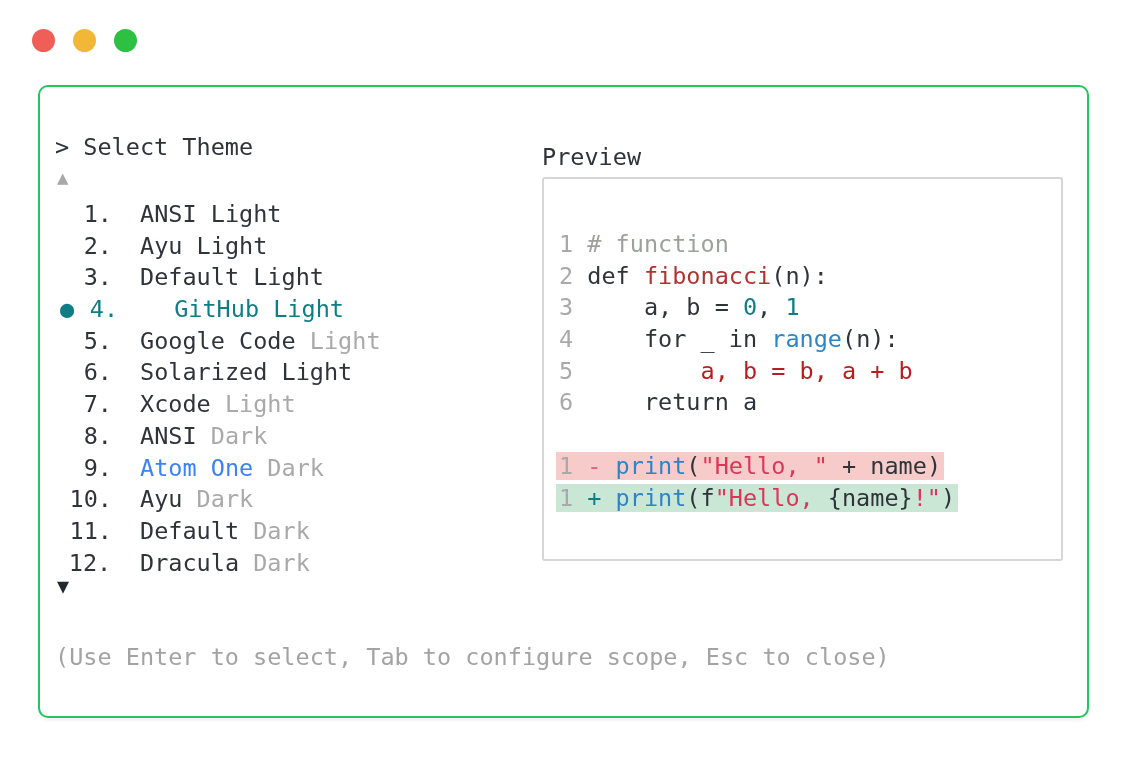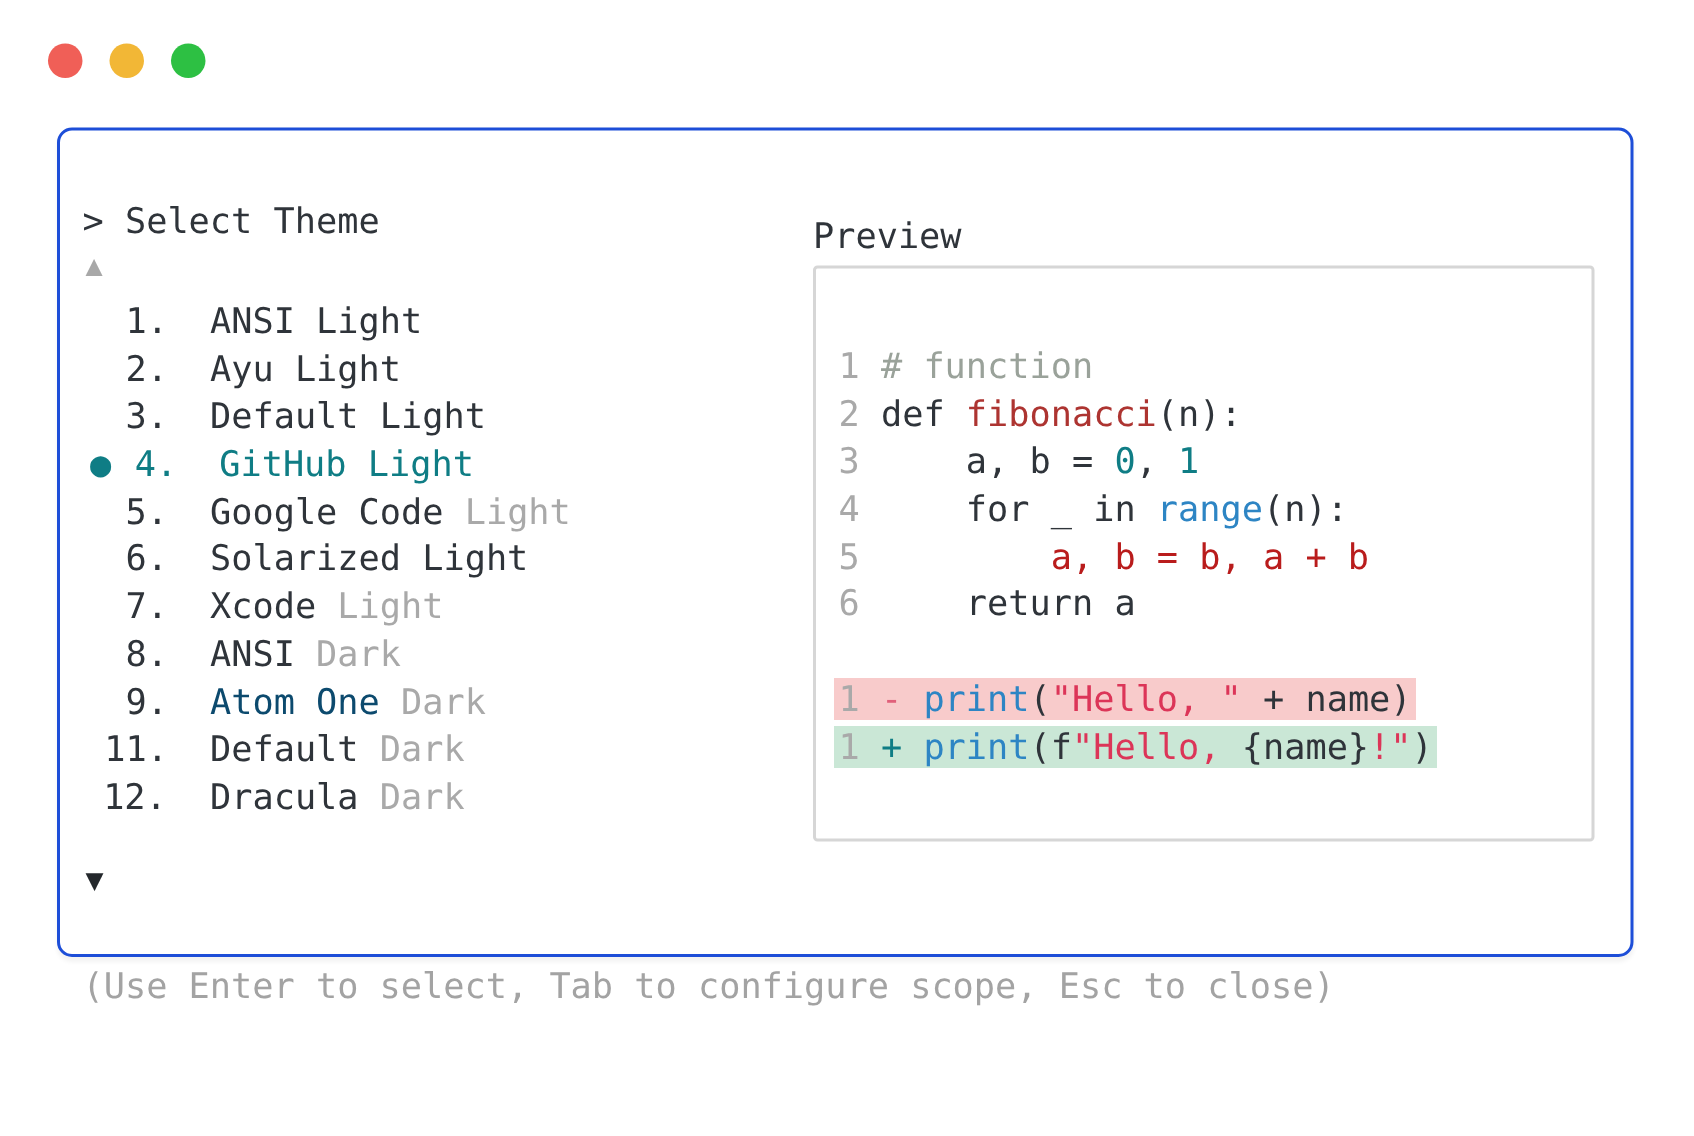--- a/index.html
+++ b/index.html
@@ -1,22 +1,22 @@
 <!DOCTYPE html>
 <html><head>
 <meta charset="utf-8">
 <style>
   * { margin:0; padding:0; box-sizing:border-box; }
   html,body { width:1129px; height:757px; background:#ffffff; overflow:hidden;
     font-family:"DejaVu Sans Mono","Liberation Mono",monospace; }
   .tl { position:absolute; top:29px; width:23px; height:23px; border-radius:50%; }
   .tl.c1 { left:32px; } .tl.c2 { left:73px; } .tl.c3 { left:114px; }
 
-  .panel { position:absolute; left:38px; top:85px; width:1051px; height:553px;
-    border:2px solid #1d4ed8; border-radius:10px; background:#fff;
+  .panel { position:absolute; left:38px; top:85px; width:1051px; height:633px;
+    border:2px solid #22c55e; border-radius:10px; background:#fff;
     box-shadow:0 3px 3px rgba(0,0,0,0.05); }
 
   .mono { font-size:23.5px; line-height:31.7px; white-space:pre; color:#2f343a; }
 
   .prompt { position:absolute; left:15px; top:45px; }
   .arrow { position:absolute; font-size:19px; line-height:31.7px; }
   .arrow-up { left:17px; top:75px; color:#a8a8a8; }
   .arrow-down { left:17px; top:484px; color:#24282c; font-size:20px; }
 
   .tlist { position:absolute; left:15px; top:112px; }
@@ -44,26 +44,27 @@
 <div class="panel">
 
   <div class="mono prompt">&gt; Select Theme</div>
 
   <div class="arrow arrow-up">▲</div>
 
   <div class="tlist">
       <div class="trow"><span class="cell-bullet" style="color: rgb(15, 125, 133);"></span><span class="cell-num" style="color: rgb(47, 52, 58);">1.</span><span class="cell-name"><span style="color: rgb(47, 52, 58);">ANSI Light</span><span style="color: rgb(169, 169, 169);"></span></span></div>
       <div class="trow"><span class="cell-bullet" style="color: rgb(15, 125, 133);"></span><span class="cell-num" style="color: rgb(47, 52, 58);">2.</span><span class="cell-name"><span style="color: rgb(47, 52, 58);">Ayu Light</span><span style="color: rgb(169, 169, 169);"></span></span></div>
       <div class="trow"><span class="cell-bullet" style="color: rgb(15, 125, 133);"></span><span class="cell-num" style="color: rgb(47, 52, 58);">3.</span><span class="cell-name"><span style="color: rgb(47, 52, 58);">Default Light</span><span style="color: rgb(169, 169, 169);"></span></span></div>
-      <div class="trow"><span class="cell-bullet" style="color: rgb(15, 125, 133);">●</span><span class="cell-num" style="color: rgb(15, 125, 133);">4.</span><span class="cell-name"><span style="color: rgb(15, 125, 133);">GitHub Light</span><span style="color: rgb(169, 169, 169);"></span></span></div>
+      <div class="trow"><span class="cell-bullet" style="color: rgb(15, 125, 133);">●</span><span class="cell-num" style="color: rgb(15, 125, 133);">4.</span><span class="cell-name"><span style="color: rgb(15, 125, 133); margin-left: 28px;">GitHub Light</span><span style="color: rgb(169, 169, 169);"></span></span></div>
       <div class="trow"><span class="cell-bullet" style="color: rgb(15, 125, 133);"></span><span class="cell-num" style="color: rgb(47, 52, 58);">5.</span><span class="cell-name"><span style="color: rgb(47, 52, 58);">Google Code</span><span style="color: rgb(169, 169, 169);"> Light</span></span></div>
       <div class="trow"><span class="cell-bullet" style="color: rgb(15, 125, 133);"></span><span class="cell-num" style="color: rgb(47, 52, 58);">6.</span><span class="cell-name"><span style="color: rgb(47, 52, 58);">Solarized Light</span><span style="color: rgb(169, 169, 169);"></span></span></div>
       <div class="trow"><span class="cell-bullet" style="color: rgb(15, 125, 133);"></span><span class="cell-num" style="color: rgb(47, 52, 58);">7.</span><span class="cell-name"><span style="color: rgb(47, 52, 58);">Xcode</span><span style="color: rgb(169, 169, 169);"> Light</span></span></div>
       <div class="trow"><span class="cell-bullet" style="color: rgb(15, 125, 133);"></span><span class="cell-num" style="color: rgb(47, 52, 58);">8.</span><span class="cell-name"><span style="color: rgb(47, 52, 58);">ANSI</span><span style="color: rgb(169, 169, 169);"> Dark</span></span></div>
-      <div class="trow"><span class="cell-bullet" style="color: rgb(15, 125, 133);"></span><span class="cell-num" style="color: rgb(47, 52, 58);">9.</span><span class="cell-name"><span style="color: #0c4a6e; text-align: center;">Atom One</span><span style="color: rgb(169, 169, 169);"> Dark</span></span></div>
+      <div class="trow"><span class="cell-bullet" style="color: rgb(15, 125, 133);"></span><span class="cell-num" style="color: rgb(47, 52, 58);">9.</span><span class="cell-name"><span style="color: #3b82f6; text-align: center;">Atom One</span><span style="color: rgb(169, 169, 169);"> Dark</span></span></div>
+      <div class="trow"><span class="cell-bullet" style="color: rgb(15, 125, 133);"></span><span class="cell-num" style="color: rgb(47, 52, 58);">10.</span><span class="cell-name"><span style="color: rgb(47, 52, 58);">Ayu</span><span style="color: rgb(169, 169, 169);"> Dark</span></span></div>
       <div class="trow"><span class="cell-bullet" style="color: rgb(15, 125, 133);"></span><span class="cell-num" style="color: rgb(47, 52, 58);">11.</span><span class="cell-name"><span style="color: rgb(47, 52, 58);">Default</span><span style="color: rgb(169, 169, 169);"> Dark</span></span></div>
       <div class="trow"><span class="cell-bullet" style="color: rgb(15, 125, 133);"></span><span class="cell-num" style="color: rgb(47, 52, 58); text-align: center;">12.</span><span class="cell-name"><span style="color: rgb(47, 52, 58);">Dracula</span><span style="color: rgb(169, 169, 169);"> Dark</span></span></div>
     </div>
 
   <div class="arrow arrow-down">▼</div>
 
   <div class="mono pv-heading">Preview</div>
 
   <div class="pbox">
     <div class="code">

